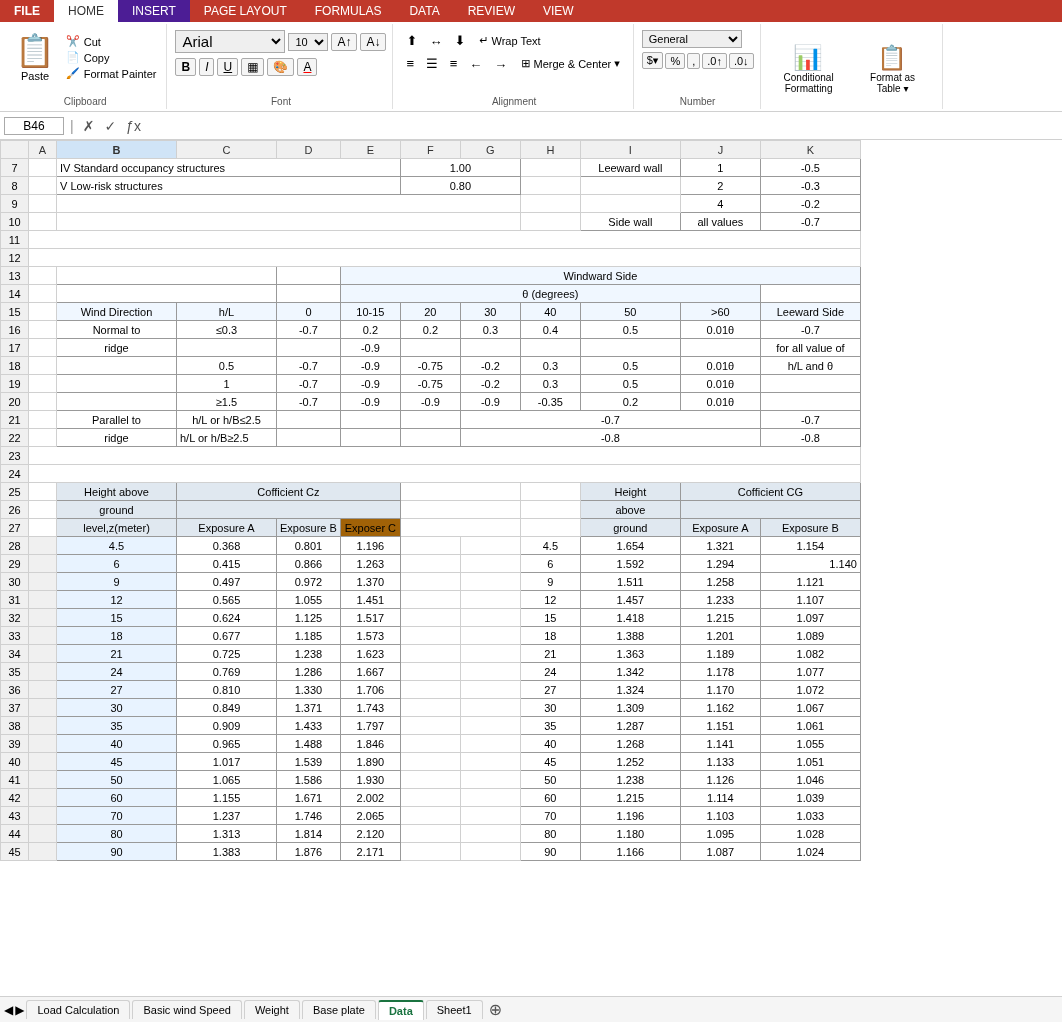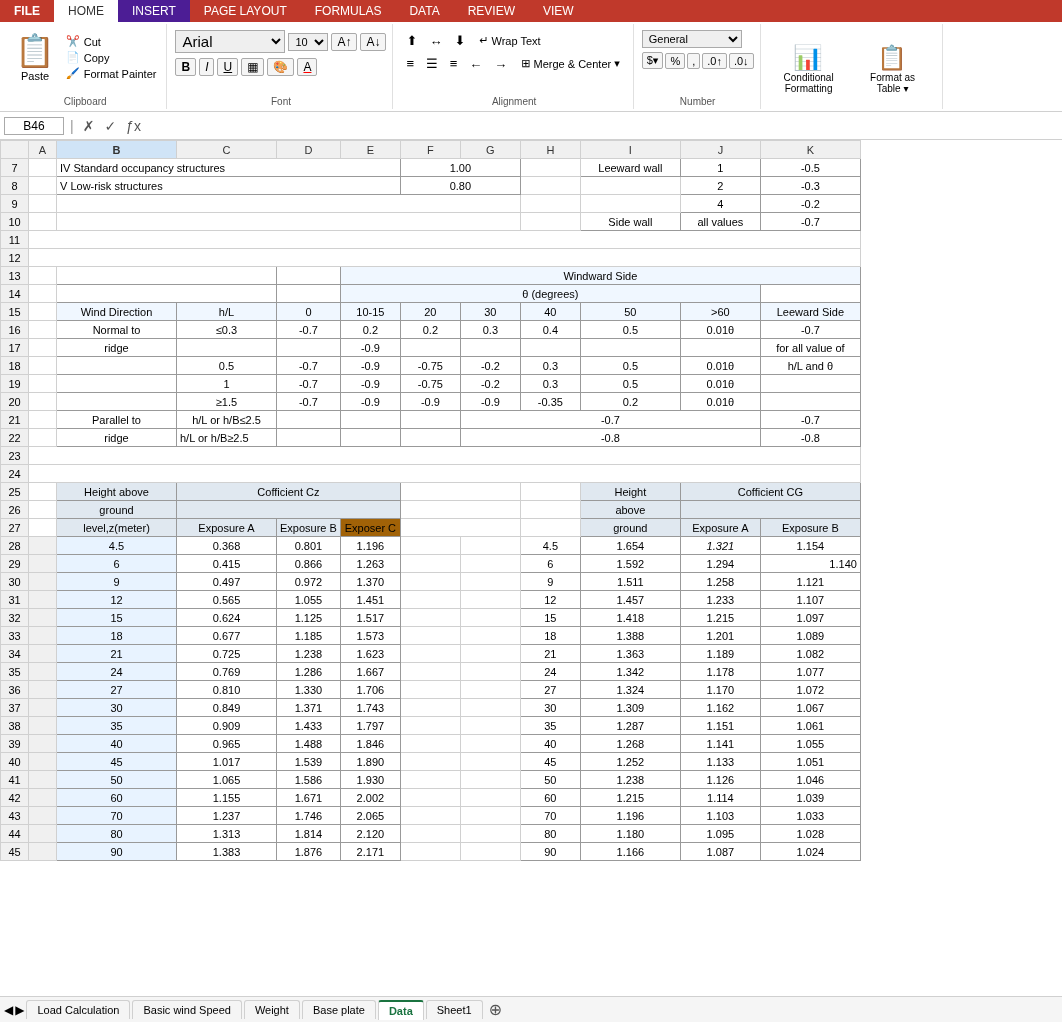--- a/index.html
+++ b/index.html
@@ -446,21 +446,21 @@
               <td class="row-header">28</td>
               <td style="background: rgb(240, 240, 240);"></td>
               <td style="text-align: center; border: 1px solid rgb(153, 153, 153); background: rgb(232, 243, 255);">4.5</td>
               <td style="text-align: center; border: 1px solid rgb(153, 153, 153);">0.368</td>
               <td style="text-align: center; border: 1px solid rgb(153, 153, 153);">0.801</td>
               <td style="text-align: center; border: 1px solid rgb(153, 153, 153);">1.196</td>
               <td></td>
               <td></td>
               <td style="text-align: center; border: 1px solid rgb(153, 153, 153);">4.5</td>
               <td style="text-align: center; border: 1px solid rgb(153, 153, 153);">1.654</td>
-              <td style="text-align: center; border: 1px solid rgb(153, 153, 153); font-style: italic;">1.321</td>
+              <td style="text-align: center; border: 1px solid rgb(153, 153, 153);">1.321</td>
               <td style="text-align: center; border: 1px solid rgb(153, 153, 153);">1.154</td>
             </tr>
             <tr>
               <td class="row-header">29</td>
               <td style="background: rgb(240, 240, 240);"></td>
               <td style="text-align: center; border: 1px solid rgb(153, 153, 153); background: rgb(232, 243, 255);">6</td>
               <td style="text-align: center; border: 1px solid rgb(153, 153, 153);">0.415</td>
               <td style="text-align: center; border: 1px solid rgb(153, 153, 153);">0.866</td>
               <td style="text-align: center; border: 1px solid rgb(153, 153, 153);">1.263</td>
               <td></td>

